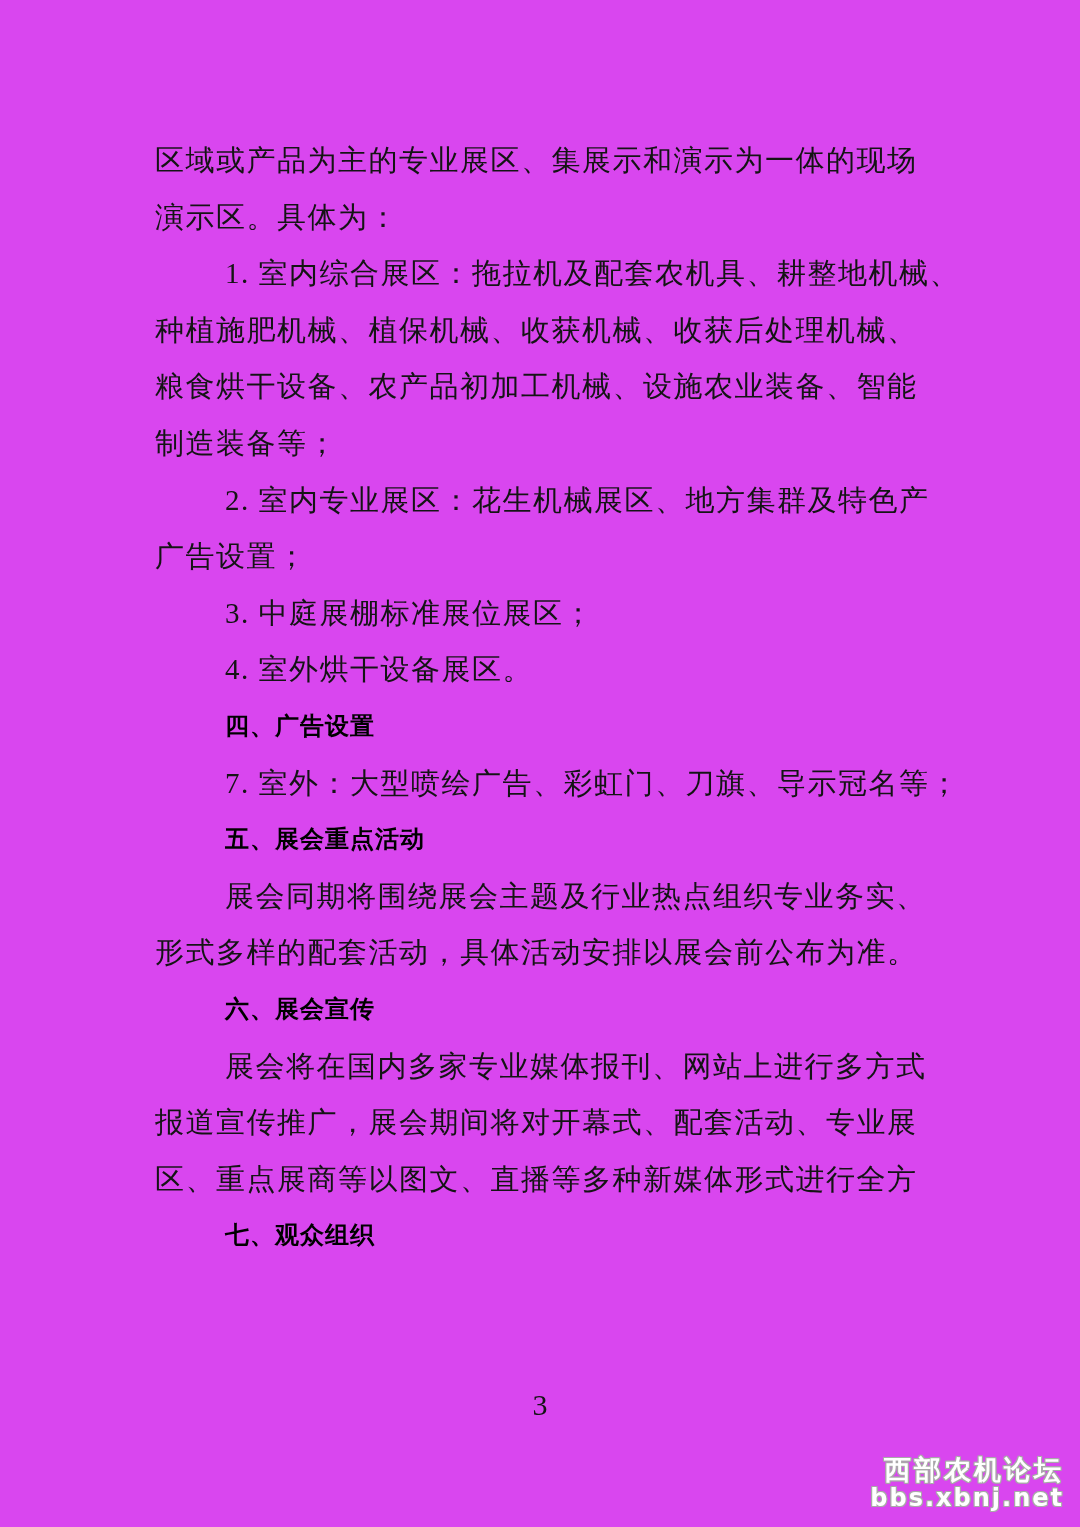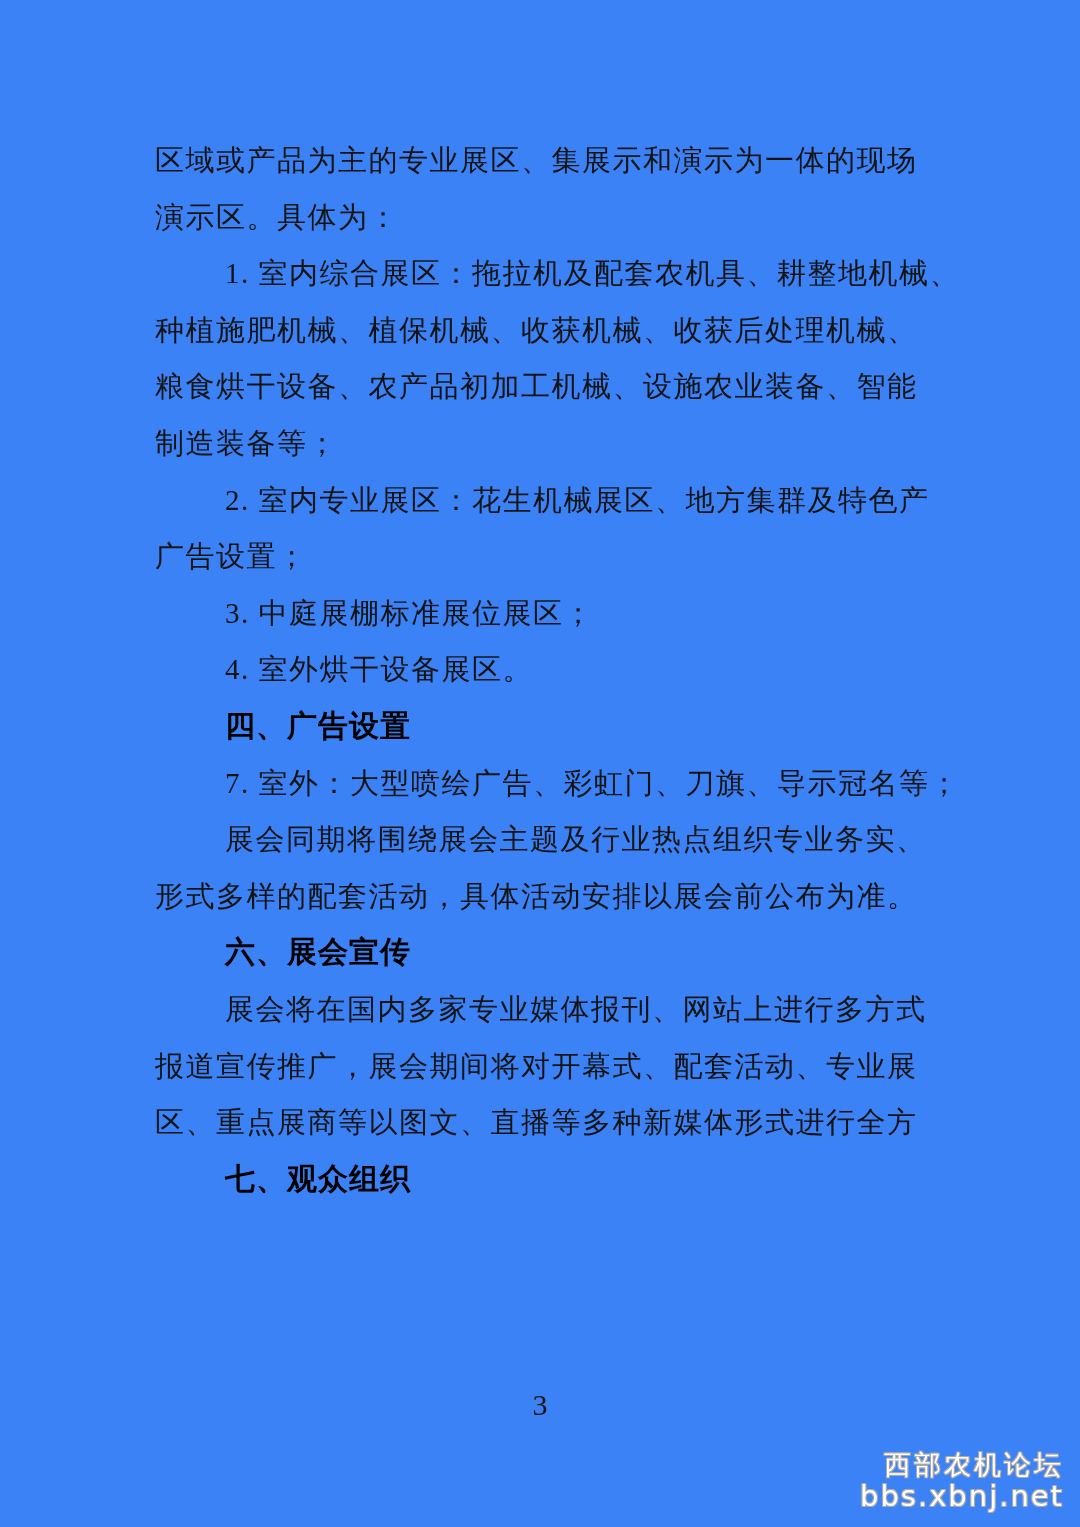--- a/index.html
+++ b/index.html
@@ -1,20 +1,20 @@
 <!DOCTYPE html>
 <html><head>
 <meta charset="utf-8">
 <style>
   html, body { margin: 0; padding: 0; background: #ffffff; }
   .page {
     position: relative;
     width: 1080px;
     height: 1527px;
-    background: #3b82f6;
+    background: #d946ef;
     overflow: hidden;
     font-family: "Liberation Serif", "DejaVu Serif", serif;
     color: #141414;
   }
   .content {
     position: absolute;
     left: 155px;
     top: 132px;
     width: 772px;
   }
@@ -22,21 +22,21 @@
     height: 56.6px;
     line-height: 56.6px;
     font-size: 29px;
     letter-spacing: 1.5px;
     white-space: nowrap;
   }
   .indent { padding-left: 70px; }
   .heading {
     font-family: "DejaVu Sans", "Liberation Sans", sans-serif;
     font-weight: 700;
-    font-size: 30px;
+    font-size: 24px;
     letter-spacing: 1px;
     color: #000000;
     padding-left: 70px;
   }
   .page-number {
     position: absolute;
     left: 0;
     right: 0;
     top: 1388px;
     text-align: center;
@@ -44,31 +44,31 @@
     letter-spacing: 0;
     font-family: "Liberation Serif", "DejaVu Serif", serif;
     color: #141414;
   }
   .watermark {
     position: absolute;
     right: 16px;
     bottom: 14px;
     text-align: right;
     font-family: "DejaVu Sans", "Liberation Sans", sans-serif;
-    font-weight: 400;
+    font-weight: 700;
     color: #ffffff;
     text-shadow:
       -1px -1px 0 #a9a9a9, 1px -1px 0 #a9a9a9,
       -1px 1px 0 #a9a9a9, 1px 1px 0 #a9a9a9,
       0 -1px 0 #a9a9a9, 0 1px 0 #a9a9a9,
       -1px 0 0 #a9a9a9, 1px 0 0 #a9a9a9;
     line-height: 1.15;
   }
   .watermark .wm-cn { font-size: 27px; letter-spacing: 3px; }
-  .watermark .wm-url { font-size: 29px; letter-spacing: 2px; }
+  .watermark .wm-url { font-size: 24px; letter-spacing: 2px; }
 </style>
 </head>
 <body>
 
 <div class="page">
 
   <div class="content">
 
     <div class="line">区域或产品为主的专业展区、集展示和演示为一体的现场</div>
     <div class="line">演示区。具体为：</div>
@@ -83,20 +83,21 @@
 
     <div class="line indent">3. 中庭展棚标准展位展区；</div>
 
     <div class="line indent">4. 室外烘干设备展区。</div>
 
     <div class="line heading">四、广告设置</div>
 
     <div class="line indent">7. 室外：大型喷绘广告、彩虹门、刀旗、导示冠名等；</div>
 
 
+    <div class="line heading">五、展会重点活动</div>
 
     <div class="line indent">展会同期将围绕展会主题及行业热点组织专业务实、</div>
     <div class="line">形式多样的配套活动，具体活动安排以展会前公布为准。</div>
 
     <div class="line heading">六、展会宣传</div>
 
     <div class="line indent">展会将在国内多家专业媒体报刊、网站上进行多方式</div>
     <div class="line">报道宣传推广，展会期间将对开幕式、配套活动、专业展</div>
     <div class="line">区、重点展商等以图文、直播等多种新媒体形式进行全方</div>
 

